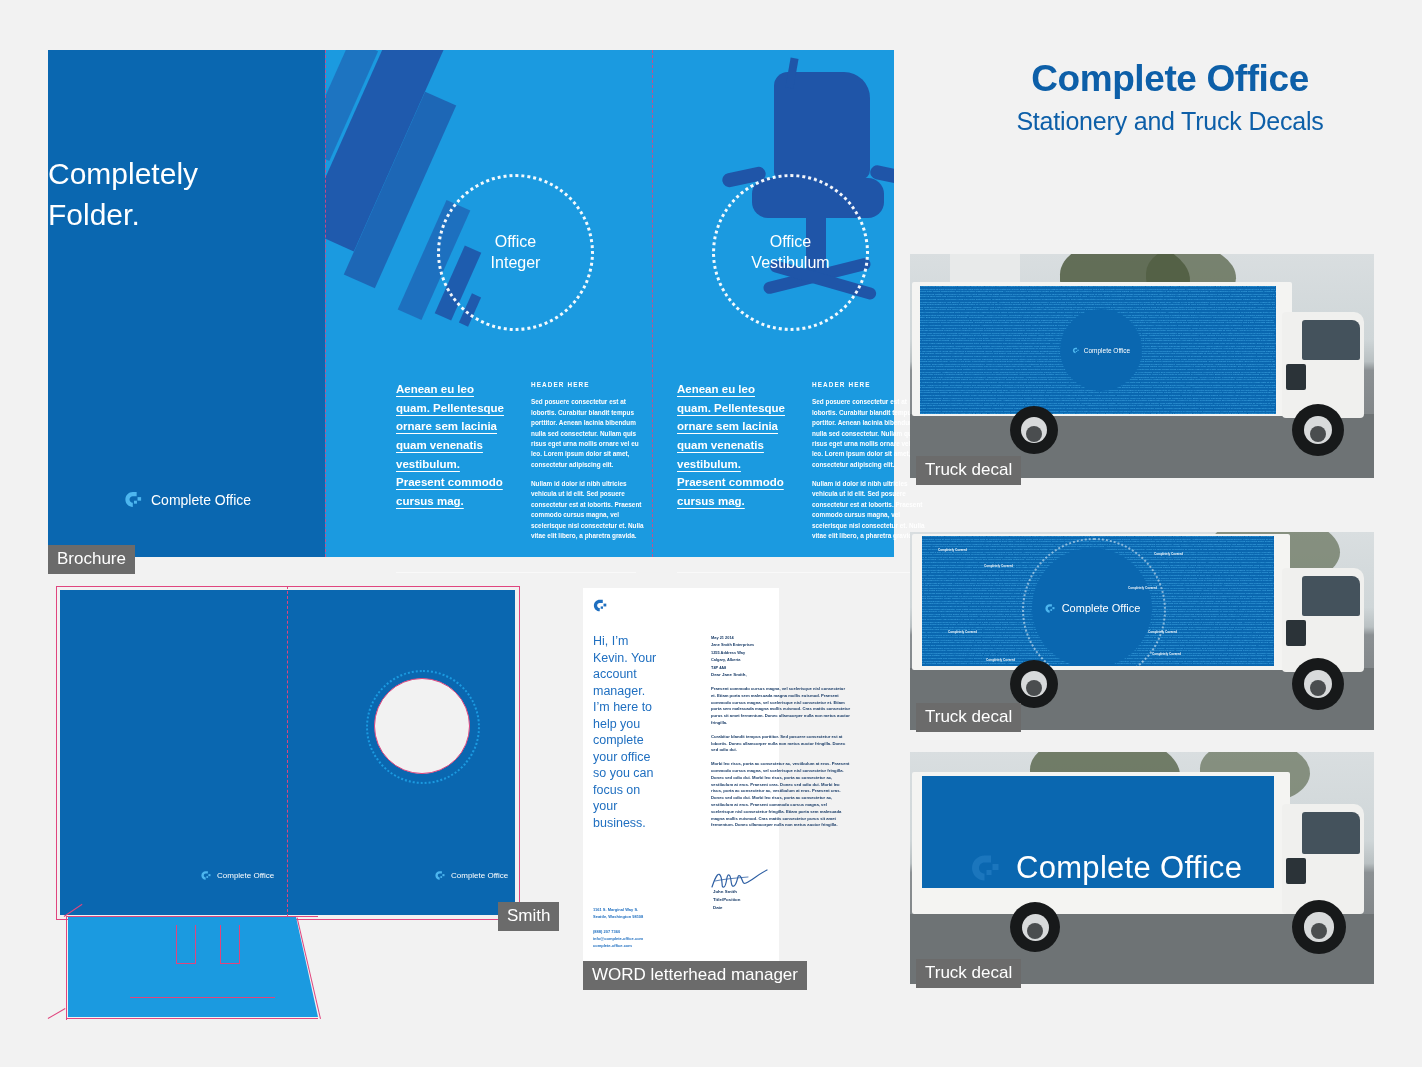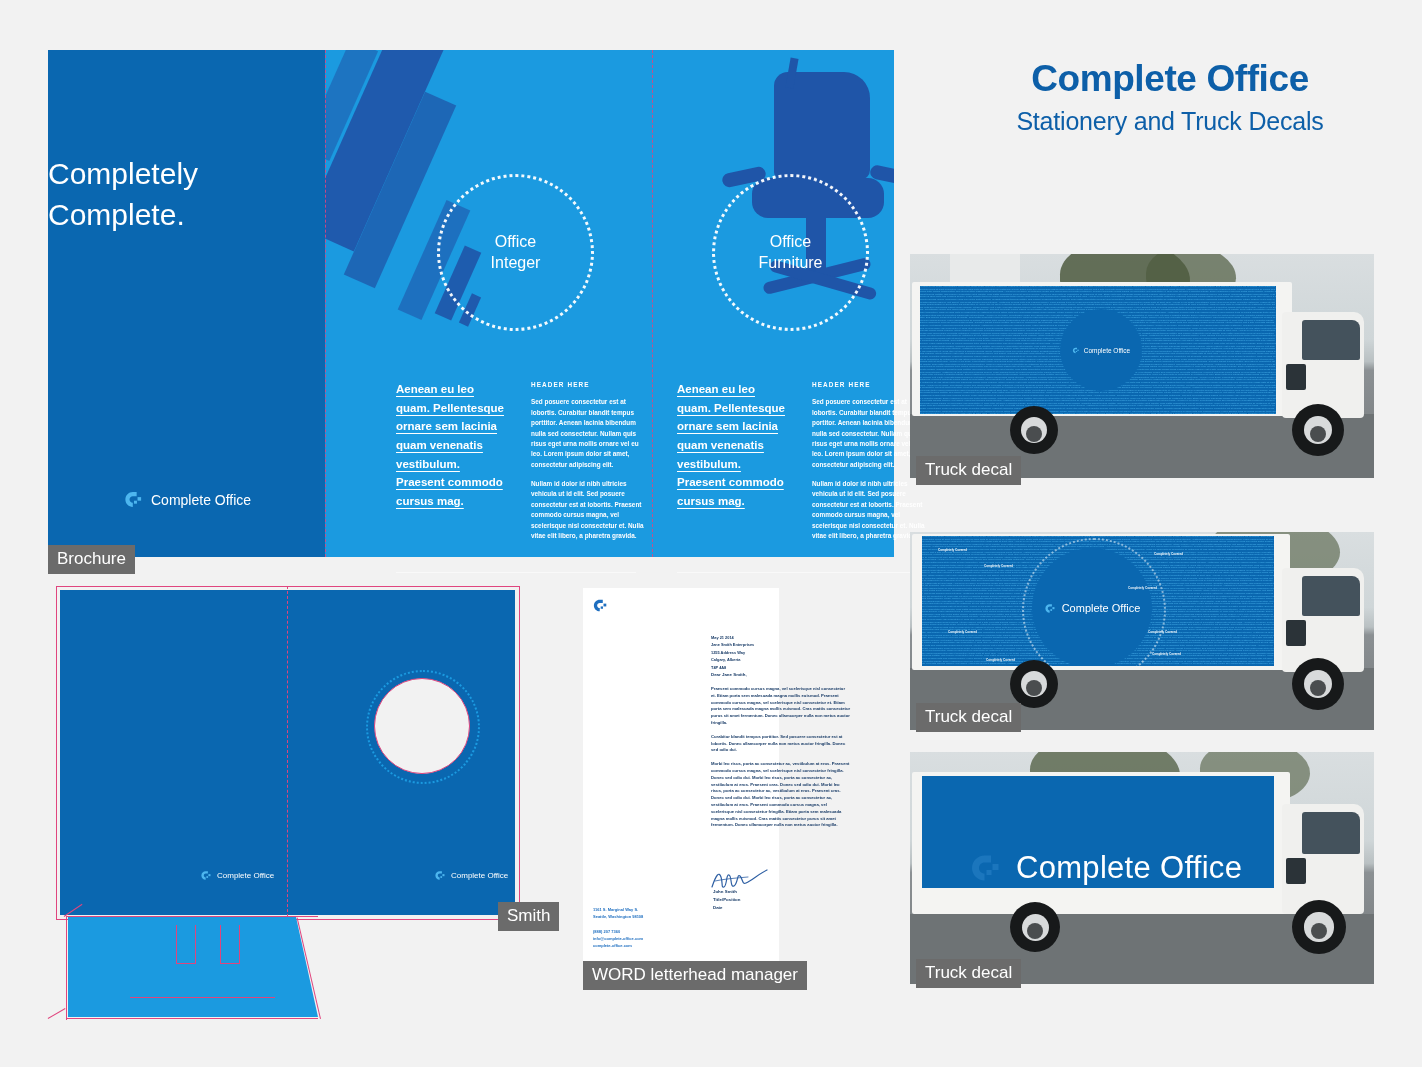--- a/index.html
+++ b/index.html
@@ -153,21 +153,21 @@
 <div class="abs" id="title-block">
   <div id="title-main">Complete Office</div>
   <div id="title-sub">Stationery and Truck Decals</div>
 </div>
 
 <div class="abs" id="brochure">
 
   <div class="abs" id="bro-cover"></div>
   <div class="abs" id="bro-cover-text">
     <div>Completely</div>
-    <div>Complete.</div>
+    <div>Folder.</div>
   </div>
 
   <div class="abs" id="bro-logo">
     <svg width="19" height="19" viewBox="0 0 32 32">
       <path d="M16.5 3.5 C9.6 3.5 4 9.1 4 16 C4 22.9 9.6 28.5 16.5 28.5 L16.5 21.5 C13.4 21.5 11 19.1 11 16 C11 12.9 13.4 10.5 16.5 10.5 L23 10.5 L23 3.5 Z" fill="#4db6ef"></path>
       <rect x="24.5" y="12" width="6" height="6" fill="#4db6ef"></rect>
       <rect x="18.5" y="18" width="5" height="5" fill="#4db6ef"></rect>
     </svg>
     <span id="bro-logo-text">Complete Office</span>
   </div>
@@ -195,21 +195,21 @@
   <div class="abs circ-label" id="label-products" style="left:389px;top:124px;width:151px;height:151px;">
     <div>
       <div>Office</div>
       <div>Integer</div>
     </div>
   </div>
 
   <div class="abs circ-label" id="label-furniture" style="left:664px;top:124px;width:151px;height:151px;">
     <div>
       <div>Office</div>
-      <div>Furniture</div>
+      <div>Vestibulum</div>
     </div>
   </div>
 
   <div class="abs bro-col" id="col-a">
     <div class="colwrap">
       <div class="lead">Aenean eu leo quam. Pellentesque ornare sem lacinia quam venenatis vestibulum. Praesent commodo cursus mag.</div>
       <div class="bodycol">
         <div class="hdr">HEADER HERE</div>
         <p>Sed posuere consectetur est at lobortis. Curabitur blandit tempus porttitor. Aenean lacinia bibendum nulla sed consectetur. Nullam quis risus eget urna mollis ornare vel eu leo. Lorem ipsum dolor sit amet, consectetur adipiscing elit.</p>
         <p>Nullam id dolor id nibh ultricies vehicula ut id elit. Sed posuere consectetur est at lobortis. Praesent commodo cursus magna, vel scelerisque nisl consectetur et. Nulla vitae elit libero, a pharetra gravida.</p>
@@ -281,20 +281,21 @@
 
 <div class="abs" id="letter">
   <div class="abs" id="lh-logo">
     <svg width="15" height="15" viewBox="0 0 32 32">
       <path d="M16.5 3.5 C9.6 3.5 4 9.1 4 16 C4 22.9 9.6 28.5 16.5 28.5 L16.5 21.5 C13.4 21.5 11 19.1 11 16 C11 12.9 13.4 10.5 16.5 10.5 L23 10.5 L23 3.5 Z" fill="#1f6fc0"></path>
       <rect x="24.5" y="12" width="6" height="6" fill="#1f6fc0"></rect>
       <rect x="18.5" y="18" width="5" height="5" fill="#1f6fc0"></rect>
     </svg>
   </div>
 
+  <div class="abs" id="lh-head">Hi, I’m Kevin. Your account manager. I’m here to help you complete your office so you can focus on your business.</div>
 
   <div class="abs" id="lh-meta" style="white-space:pre-line;">May 21 2014
 Jane Smith Enterprises
 1255 Address Way
 Calgary, Alberta
 T4P 4A8</div>
   <div class="abs" id="lh-salute">Dear Jane Smith,</div>
 
   <div class="abs" id="lh-body">
     <p>Praesent commodo cursus magna, vel scelerisque nisl consectetur et. Etiam porta sem malesuada magna mollis euismod. Praesent commodo cursus magna, vel scelerisque nisl consectetur et. Etiam porta sem malesuada magna mollis euismod. Cras mattis consectetur purus sit amet fermentum. Donec ullamcorper nulla non metus auctor fringilla.</p>

